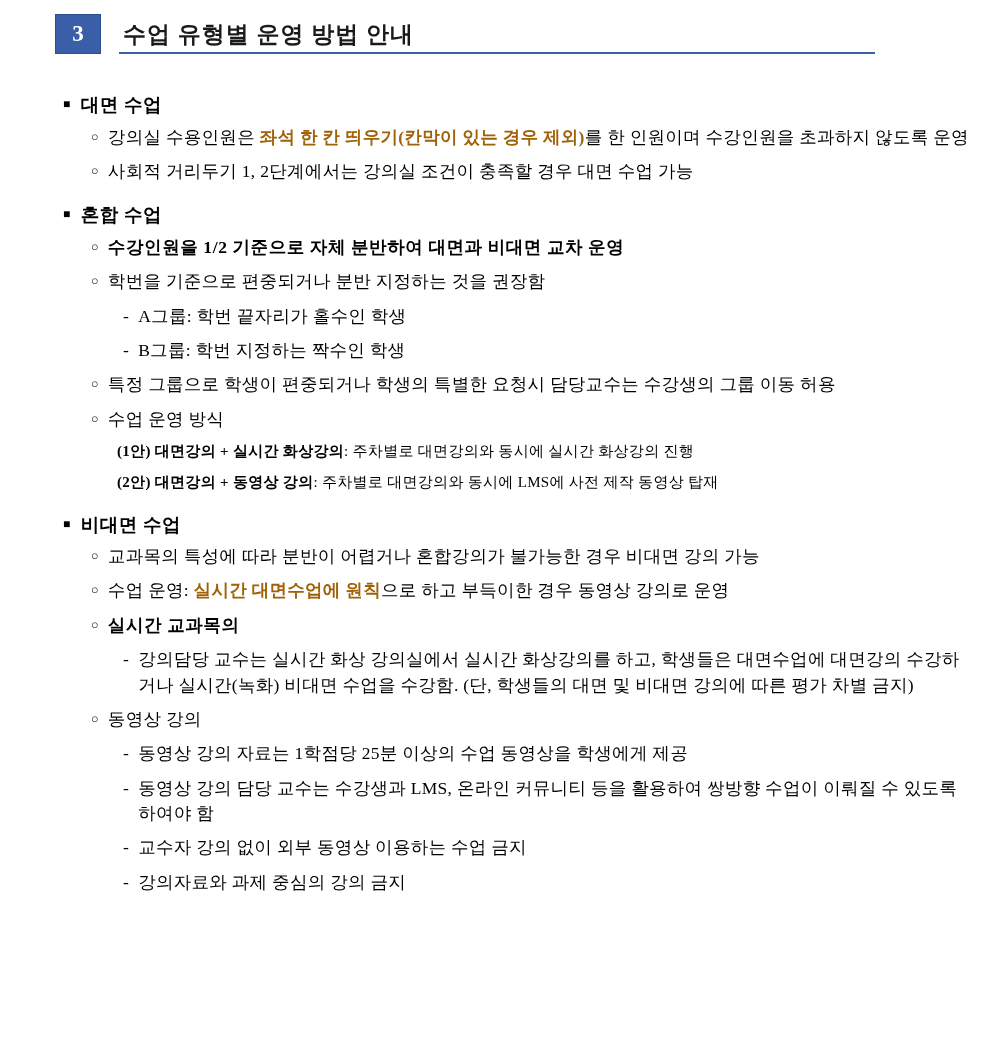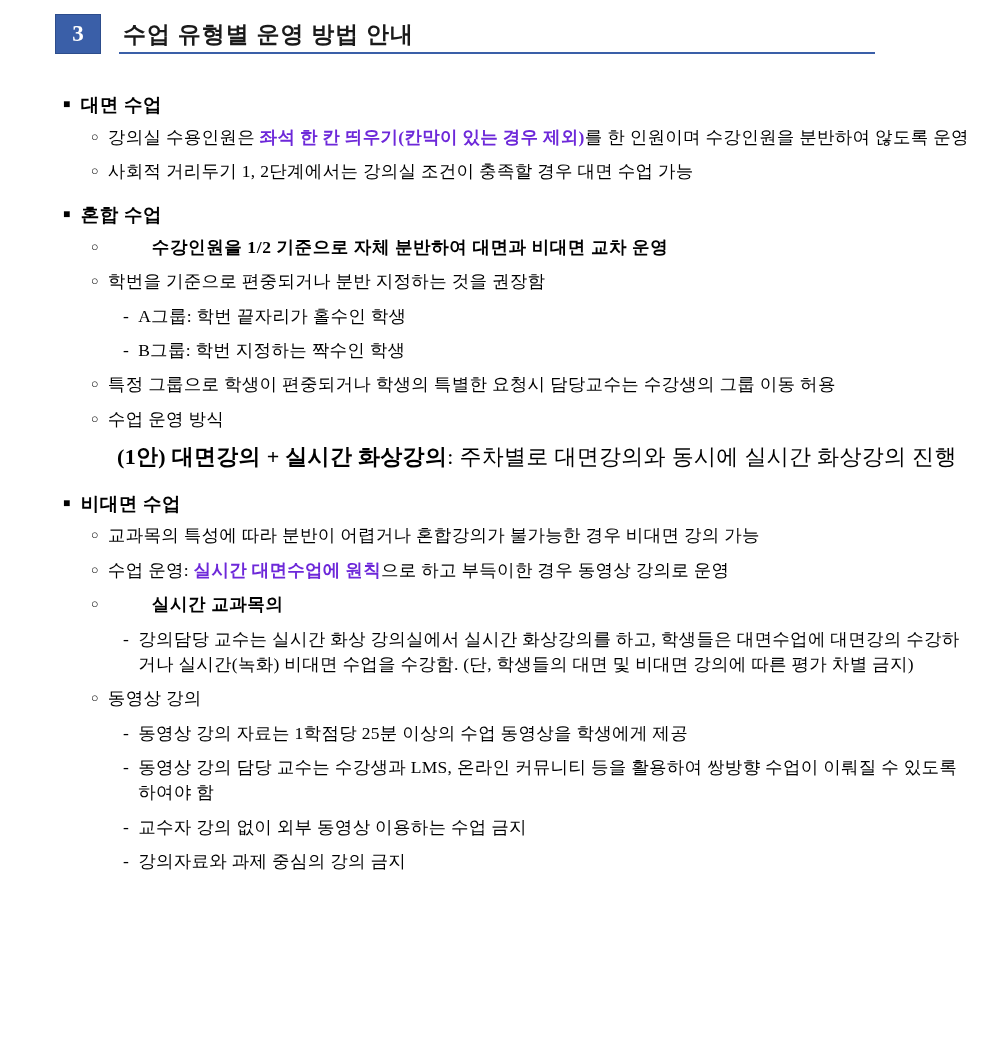--- a/index.html
+++ b/index.html
@@ -103,49 +103,49 @@
   }
   .l2 .mk {
     font-size: 12.5px;
     line-height: 1;
     margin-right: 9px;
     flex: 0 0 auto;
     position: relative;
     top: -2px;
   }
   .l2 .tx { flex: 1 1 auto; line-height: 1.45; }
-  .l2.bold .tx { font-weight: bold; letter-spacing: 0.6px; margin-left: 44px; }
+  .l2.bold .tx { font-weight: bold; letter-spacing: 0.6px; }
 
   
   .l3 {
     margin: 0 0 9px 68px;
     display: flex;
     align-items: baseline;
     font-size: 17.5px;
     letter-spacing: 0.3px;
   }
   .l3 .mk {
     margin-right: 9px;
     flex: 0 0 auto;
   }
   .l3 .tx { flex: 1 1 auto; line-height: 1.45; }
 
   
   .plain-indent {
     margin: 0 0 9px 62px;
-    font-size: 22px;
+    font-size: 15px;
     line-height: 1.45;
     letter-spacing: 0.3px;
   }
   .plain-indent .lead {
     font-weight: bold;
   }
 
   .blue {
-    color: #6d28d9;
+    color: #a16207;
     font-weight: bold;
   }
   .bold { font-weight: bold; }
 </style>
 </head>
 <body>
 
 <div class="page">
 
   <div class="header">
@@ -158,21 +158,21 @@
   <div class="content">
 
     <div class="sec">
       <div class="l1">
         <span class="mk">■</span>
         <span>대면 수업</span>
       </div>
 
       <div class="l2">
         <span class="mk">○</span>
-        <span class="tx"><span>강의실 수용인원은 </span><span class="blue">좌석 한 칸 띄우기(칸막이 있는 경우 제외)</span><span>를 한 인원이며 수강인원을 분반하여 않도록 운영</span></span>
+        <span class="tx"><span>강의실 수용인원은 </span><span class="blue">좌석 한 칸 띄우기(칸막이 있는 경우 제외)</span><span>를 한 인원이며 수강인원을 초과하지 않도록 운영</span></span>
       </div>
 
       <div class="l2">
         <span class="mk">○</span>
         <span class="tx">사회적 거리두기 1, 2단계에서는 강의실 조건이 충족할 경우 대면 수업 가능</span>
       </div>
     </div>
 
     <div class="sec">
       <div class="l1">
@@ -207,20 +207,23 @@
 
       <div class="l2">
         <span class="mk">○</span>
         <span class="tx">수업 운영 방식</span>
       </div>
 
       <div class="plain-indent">
         <span class="lead">(1안) 대면강의 + 실시간 화상강의</span><span>: 주차별로 대면강의와 동시에 실시간 화상강의 진행</span>
       </div>
 
+      <div class="plain-indent">
+        <span class="lead">(2안) 대면강의 + 동영상 강의</span><span>: 주차별로 대면강의와 동시에 LMS에 사전 제작 동영상 탑재</span>
+      </div>
     </div>
 
     <div class="sec sec-last">
       <div class="l1">
         <span class="mk">■</span>
         <span>비대면 수업</span>
       </div>
 
       <div class="l2">
         <span class="mk">○</span>

